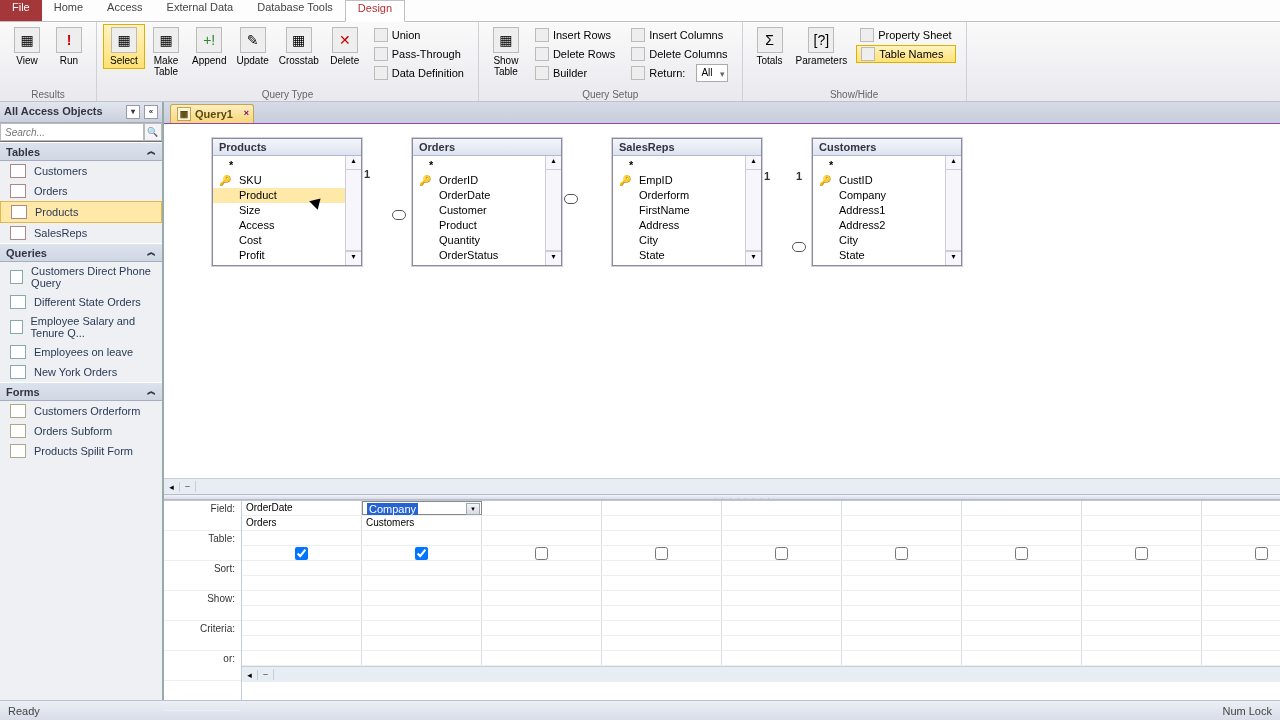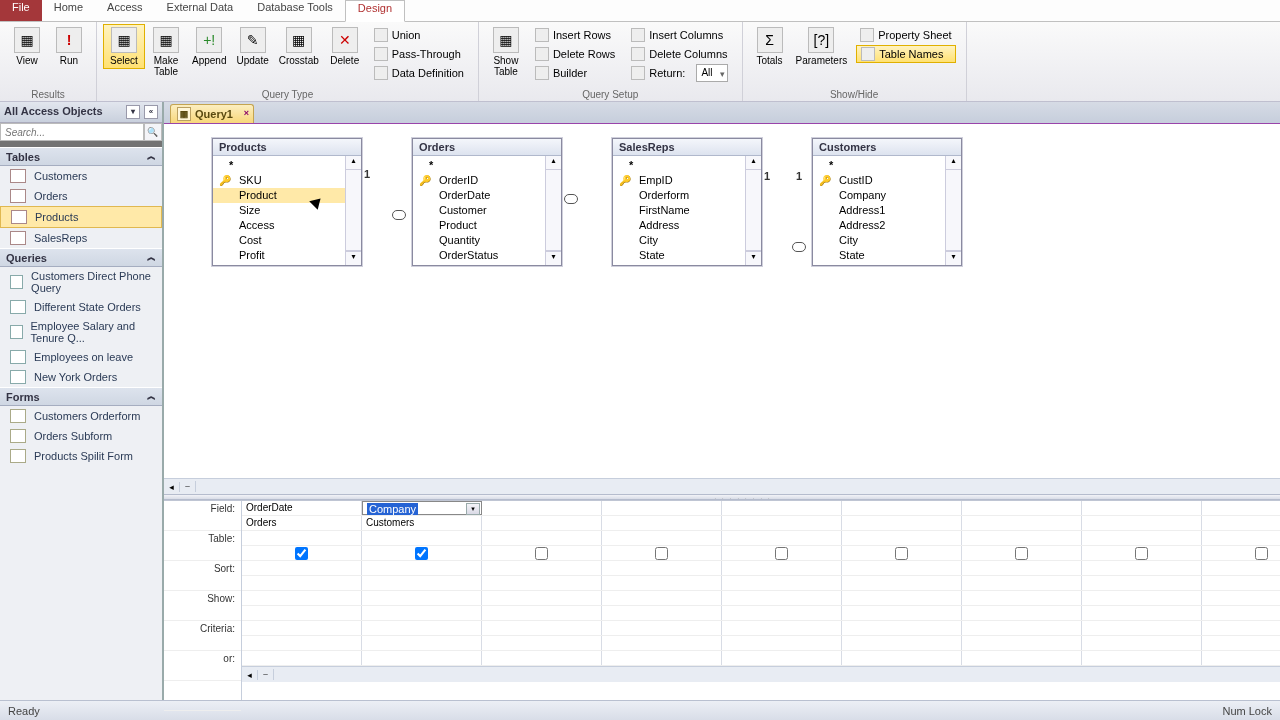--- a/index.html
+++ b/index.html
@@ -26,21 +26,21 @@
 .small-btn .sico { width: 14px; height: 14px; background: #eee; border: 1px solid #bbb; }
 .return-combo { height: 18px; border: 1px solid #aaa; background: #fff; padding: 0 14px 0 4px; position: relative; font-size: 10px; line-height: 16px; }
 .return-combo::after { content: "▾"; position: absolute; right: 2px; top: 1px; font-size: 9px; color: #666; }
 
 
 .main { display: flex; height: 598px; }
 .navpane { width: 220px; background: #eef0f4; border-right: 2px solid #9aa; display: flex; flex-direction: column; }
 .nav-header { background: linear-gradient(#e2e6ee,#c9d0dd); border-bottom: 1px solid #aab; display: flex; align-items: flex-start; padding: 3px 4px; font-weight: 700; color: #334; font-size: 12px; }
 .nav-header .sp { margin-left: auto; display: flex; gap: 4px; }
 .nav-header .tool { width: 14px; height: 14px; border: 1px solid #99a; background: #fff; font-size: 8px; text-align: center; line-height: 12px; }
-.nav-search { display: flex; border-bottom: 6px solid #737373; }
+.nav-search { display: flex; border-bottom: 1px solid #737373; }
 .nav-search input { flex: 1; height: 18px; border: 1px solid #bbb; font-style: italic; padding: 0 4px; font-size: 10px; }
 .nav-search .go { width: 18px; border: 1px solid #bbb; background: #f4f4f8; text-align: center; line-height: 16px; font-size: 9px; }
 .nav-section { background: linear-gradient(#dde3ed,#cfd7e3); border-top: 1px solid #fff; border-bottom: 1px solid #a5adc0; padding: 2px 6px; font-weight: 700; color: #334; display: flex; align-items: center; }
 .nav-section .chev { margin-left: auto; font-size: 9px; }
 .nav-item { display: flex; align-items: center; gap: 8px; padding: 3px 10px; color: #2a3a55; cursor: pointer; }
 .nav-item.sel { background: #ffe9a8; border: 1px solid #e0b850; }
 .nav-item .oico { width: 16px; height: 14px; background: #fff; border: 1px solid #a88; }
 .nav-item .oico.q { border-color: #8aa; }
 .nav-item .oico.f { border-color: #aa8; }
 

